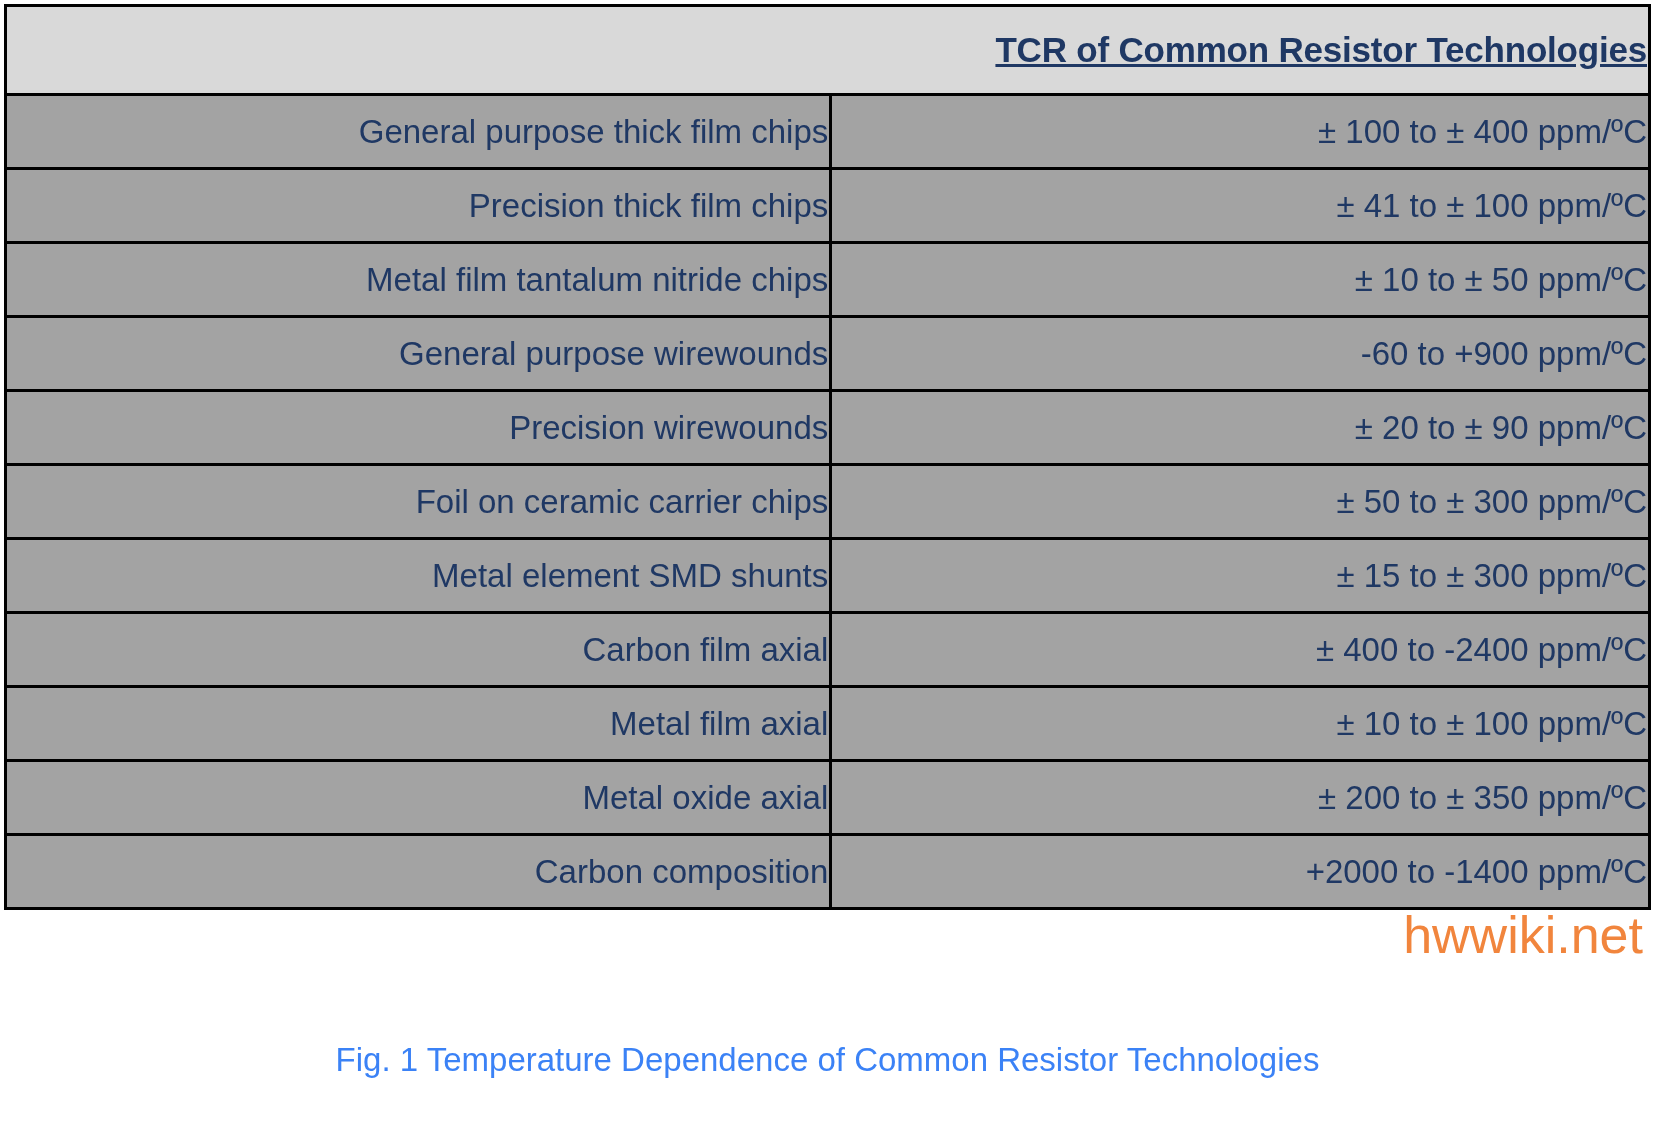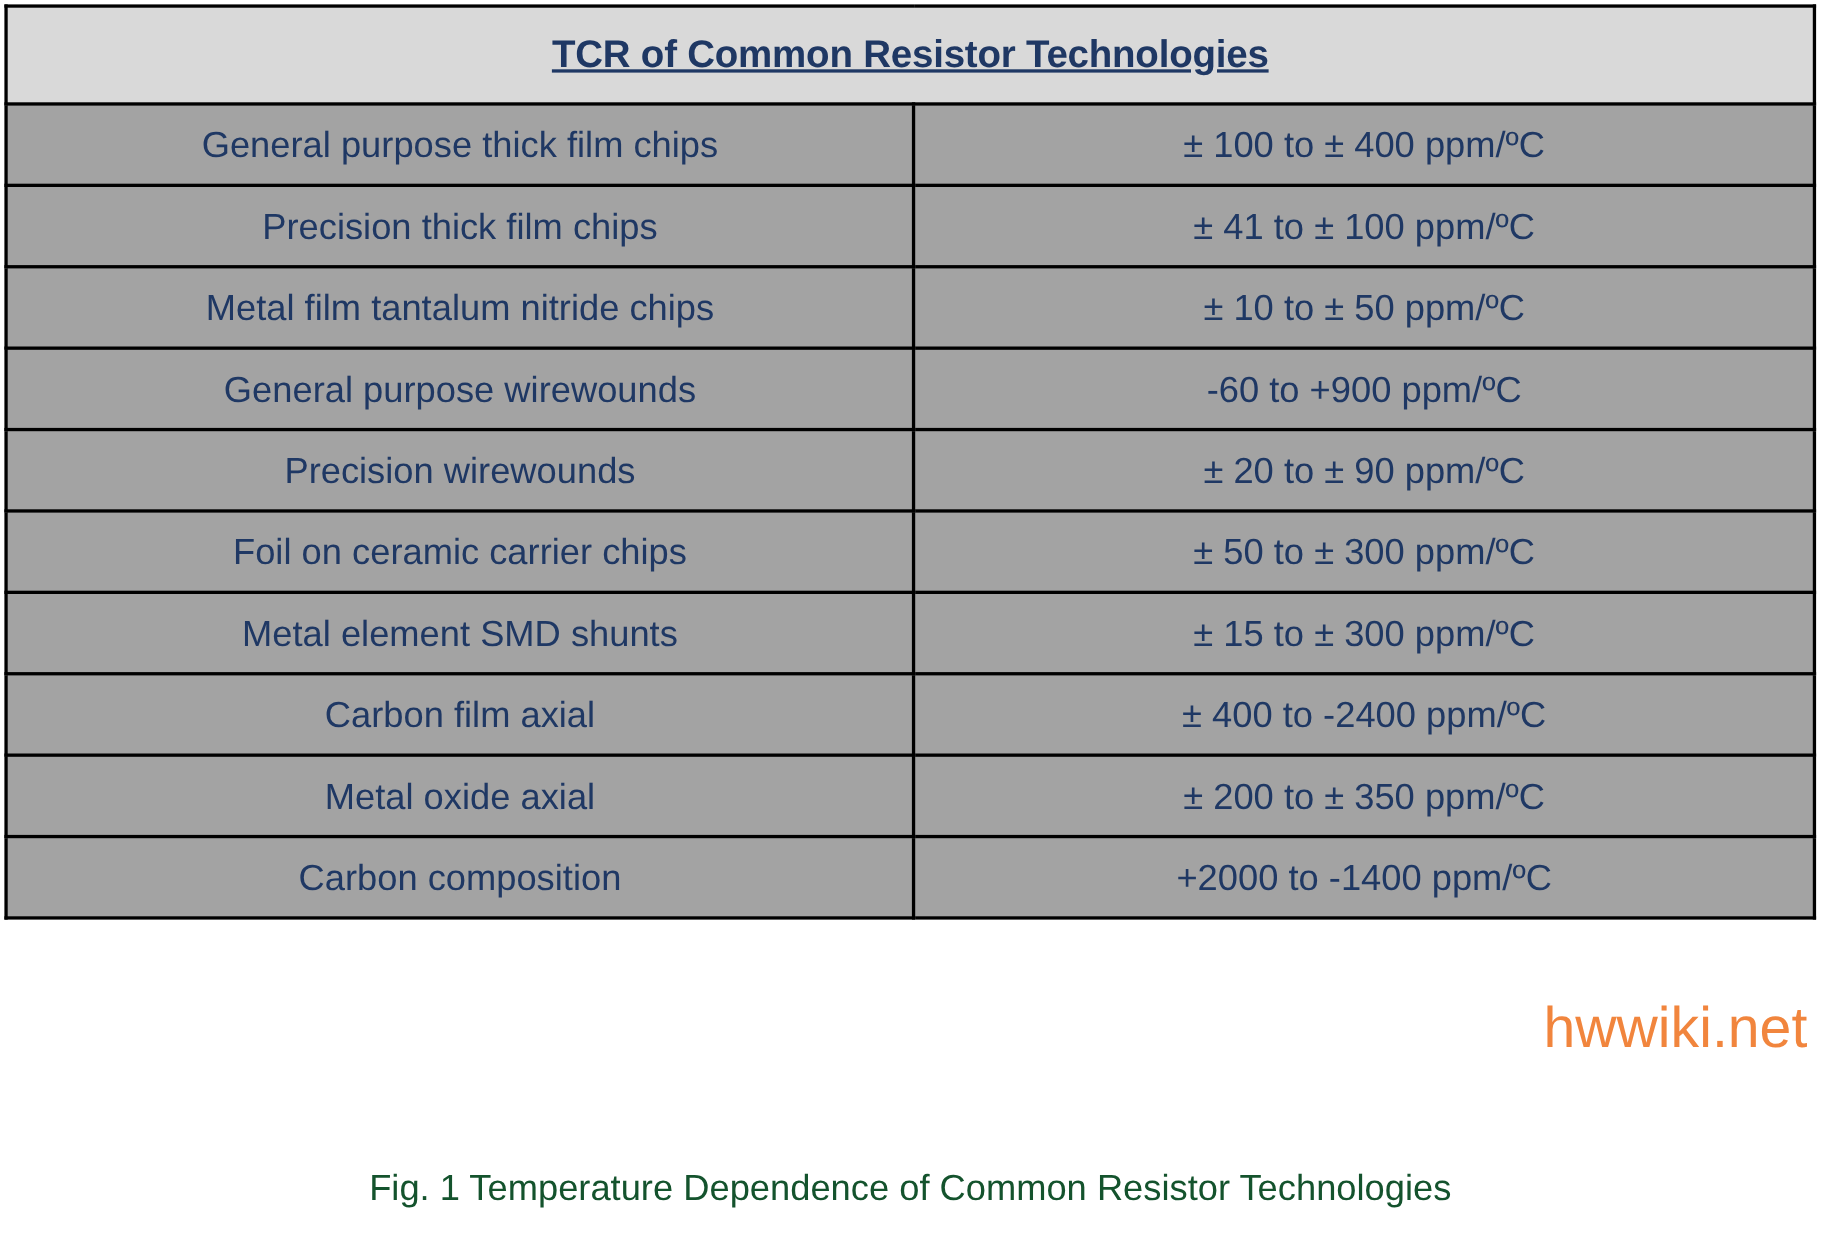--- a/index.html
+++ b/index.html
@@ -28,21 +28,21 @@
   }
   table.tcr {
     border-collapse: collapse;
     width: 100%;
     table-layout: fixed;
     border: 3px solid #000000;
   }
   table.tcr td {
     border: 3px solid #000000;
     color: #1f3864;
-    text-align: center;
+    text-align: right;
     vertical-align: middle;
     font-family: "Liberation Sans", sans-serif;
   }
   .title-cell {
     background: #d9d9d9;
     font-size: 35px;
     font-weight: bold;
     height: 84px;
     letter-spacing: -0.2px;
   }
@@ -66,23 +66,22 @@
   }
   col.c1 { width: 50.2%; }
   col.c2 { width: 49.8%; }
   .caption {
     position: absolute;
     left: 0;
     top: 1041px;
     width: 1655px;
     text-align: center;
     font-size: 33px;
-    color: #14532d;
+    color: #3b82f6;
     font-family: "Liberation Sans", sans-serif;
-    margin-top: 20px;
   }
   .watermark {
     position: absolute;
     right: 12px;
     top: 905px;
     font-size: 52px;
     font-family: "Liberation Sans", sans-serif;
     color: #f07b2d;
     opacity: 0.92;
     letter-spacing: 0px;
@@ -132,20 +131,24 @@
         </tr>
         <tr>
           <td class="body-cell">Metal element SMD shunts</td>
           <td class="body-cell">± 15 to ± 300 ppm/ºC</td>
         </tr>
         <tr>
           <td class="body-cell">Carbon film axial</td>
           <td class="body-cell">± 400 to -2400 ppm/ºC</td>
         </tr>
         <tr>
+          <td class="body-cell">Metal film axial</td>
+          <td class="body-cell">± 10 to ± 100 ppm/ºC</td>
+        </tr>
+        <tr>
           <td class="body-cell">Metal oxide axial</td>
           <td class="body-cell">± 200 to ± 350 ppm/ºC</td>
         </tr>
         <tr>
           <td class="body-cell">Carbon composition</td>
           <td class="body-cell">+2000 to -1400 ppm/ºC</td>
         </tr>
       </tbody>
     </table>
   </div>

